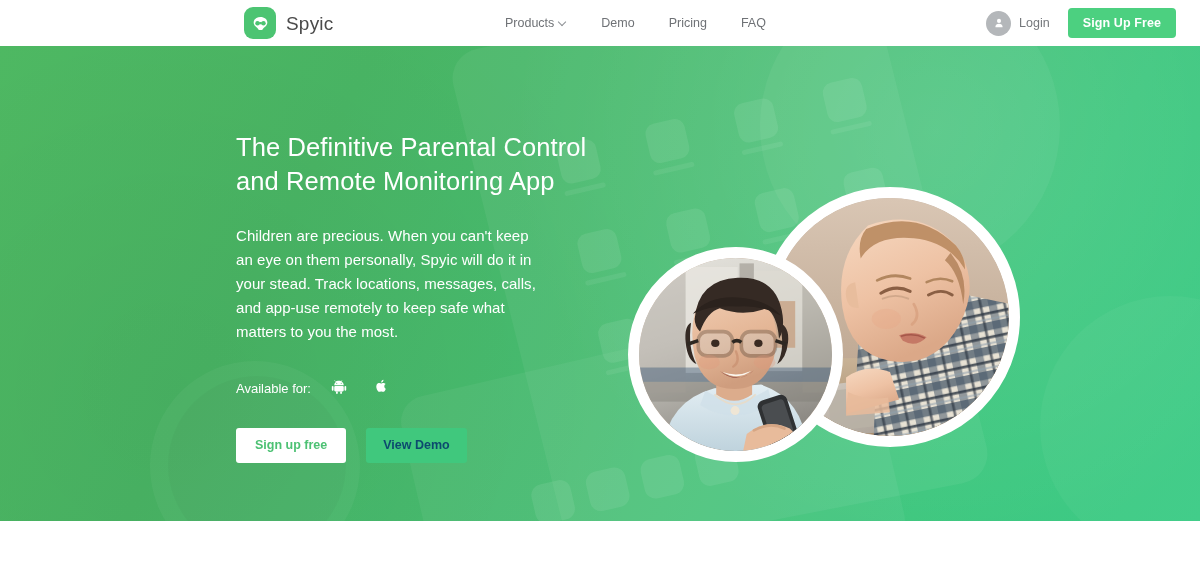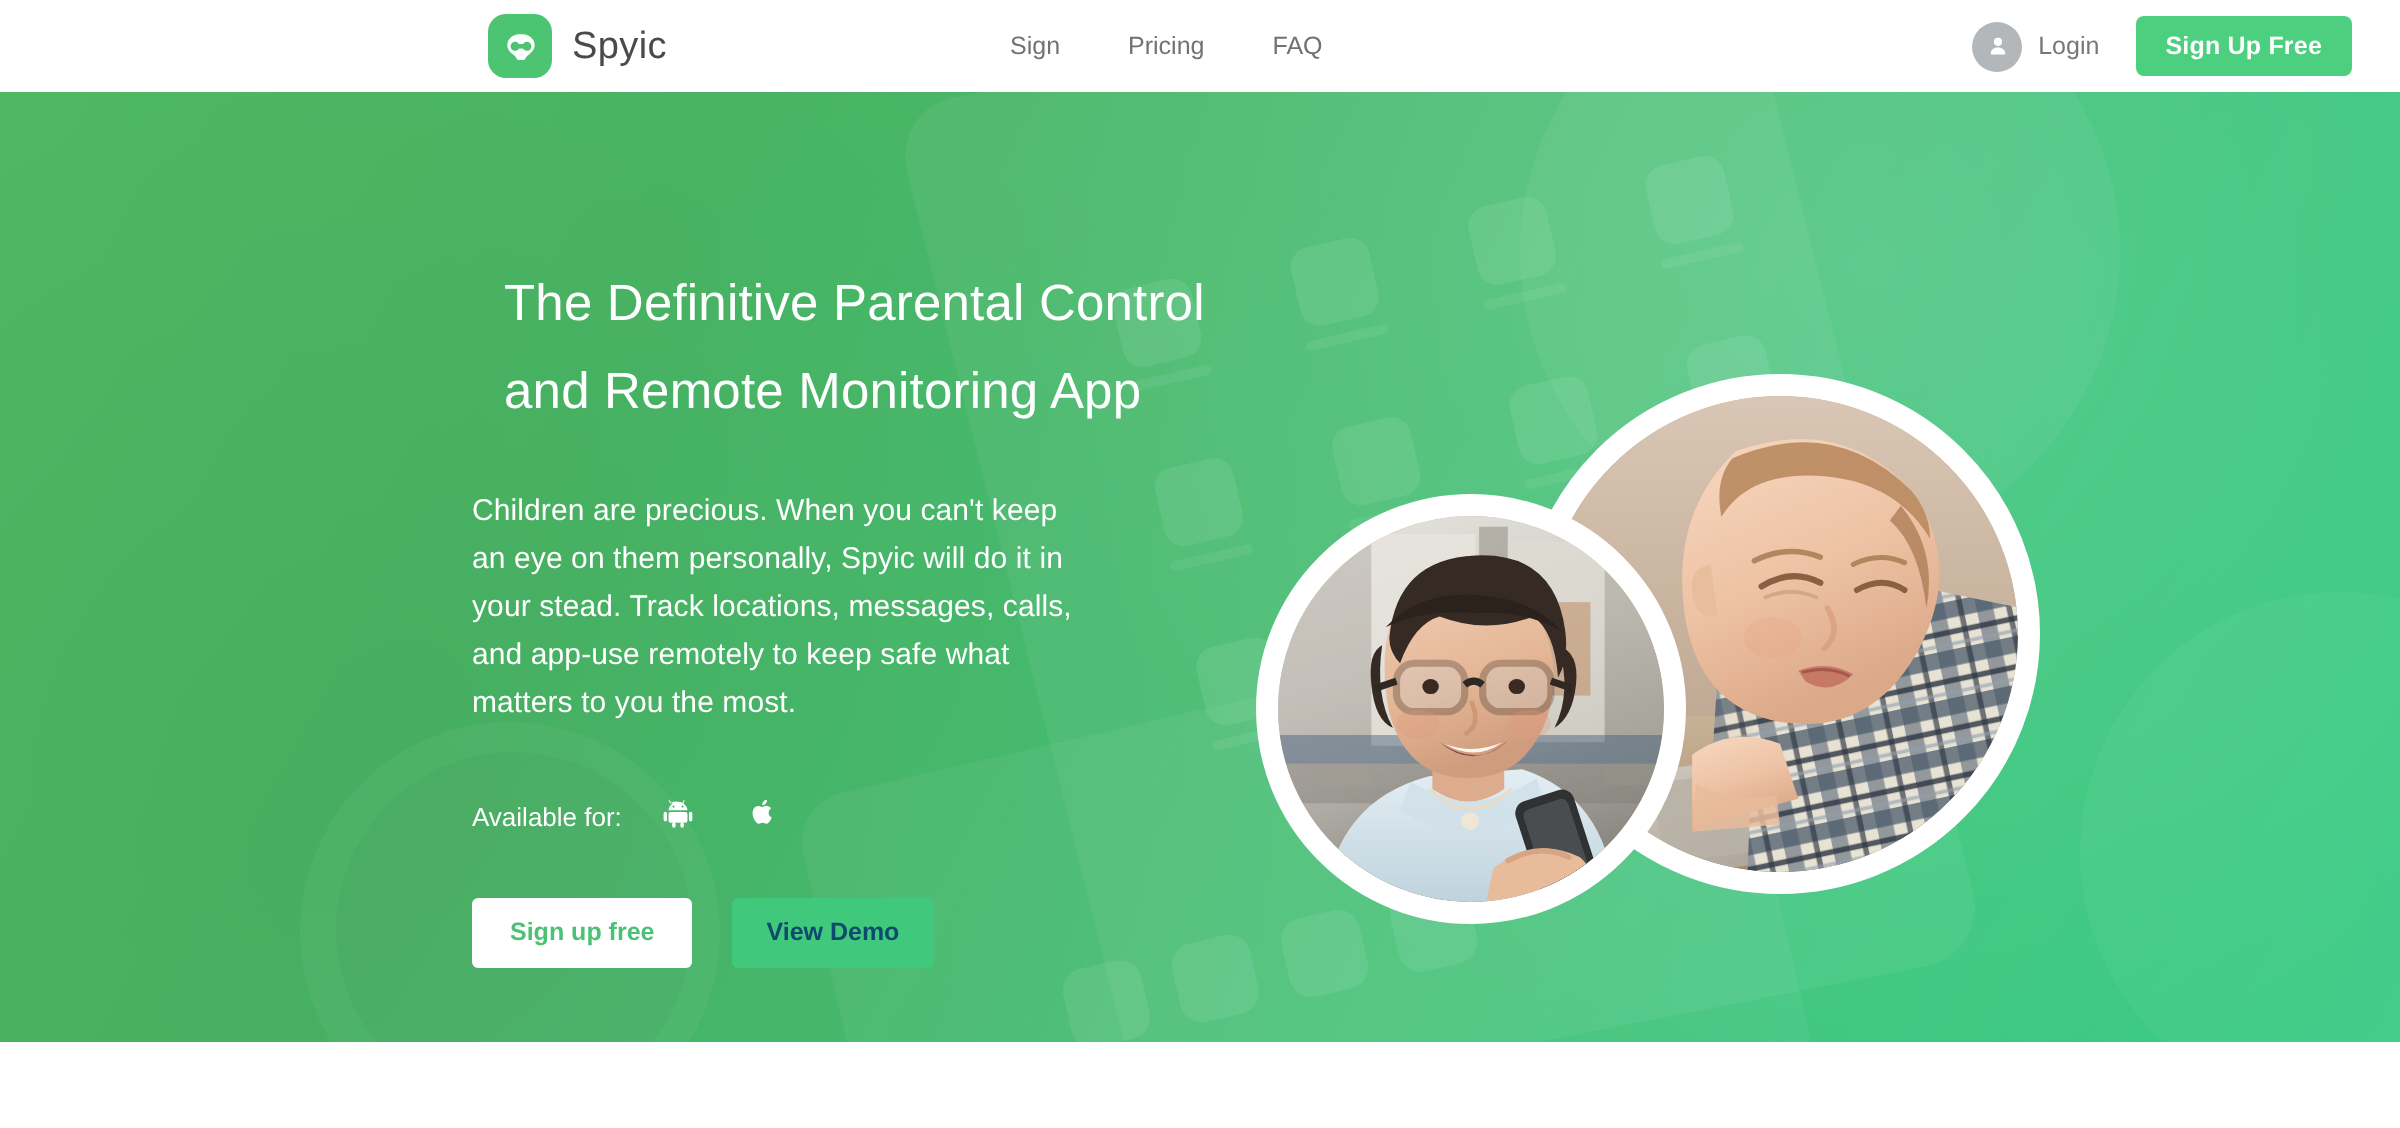--- a/index.html
+++ b/index.html
@@ -236,26 +236,25 @@
   
   .hero-copy {
     position: absolute;
     left: 236px;
     top: 84px;
     width: 400px;
     z-index: 5;
   }
   .hero-title {
     font-size: 25.5px;
-    line-height: 44px;
+    line-height: 34px;
     color: #ffffff;
     font-weight: 400;
     letter-spacing: .1px;
     width: 370px;
-    margin-left: 16px;
   }
   .hero-desc {
     margin-top: 26px;
     font-size: 15px;
     line-height: 24px;
     color: #ffffff;
     width: 305px;
     letter-spacing: .05px;
   }
 
@@ -346,21 +345,25 @@
           <circle cx="8.6" cy="11.6" r="2.55" fill="#4cc472"></circle>
           <circle cx="15.4" cy="11.6" r="2.55" fill="#4cc472"></circle>
           <rect x="10.5" y="10.3" width="3" height="2.6" fill="#4cc472"></rect>
         </svg>
       </span>
       <span class="brand-name">Spyic</span>
     </a>
 
     <nav class="nav">
       <div class="nav-item">
-        <span>Sign</span>
+        <span>Products</span>
+        <span class="nav-caret"></span>
+      </div>
+      <div class="nav-item">
+        <span>Demo</span>
       </div>
       <div class="nav-item">
         <span>Pricing</span>
       </div>
       <div class="nav-item">
         <span>FAQ</span>
       </div>
     </nav>
 
     <div class="header-right">

